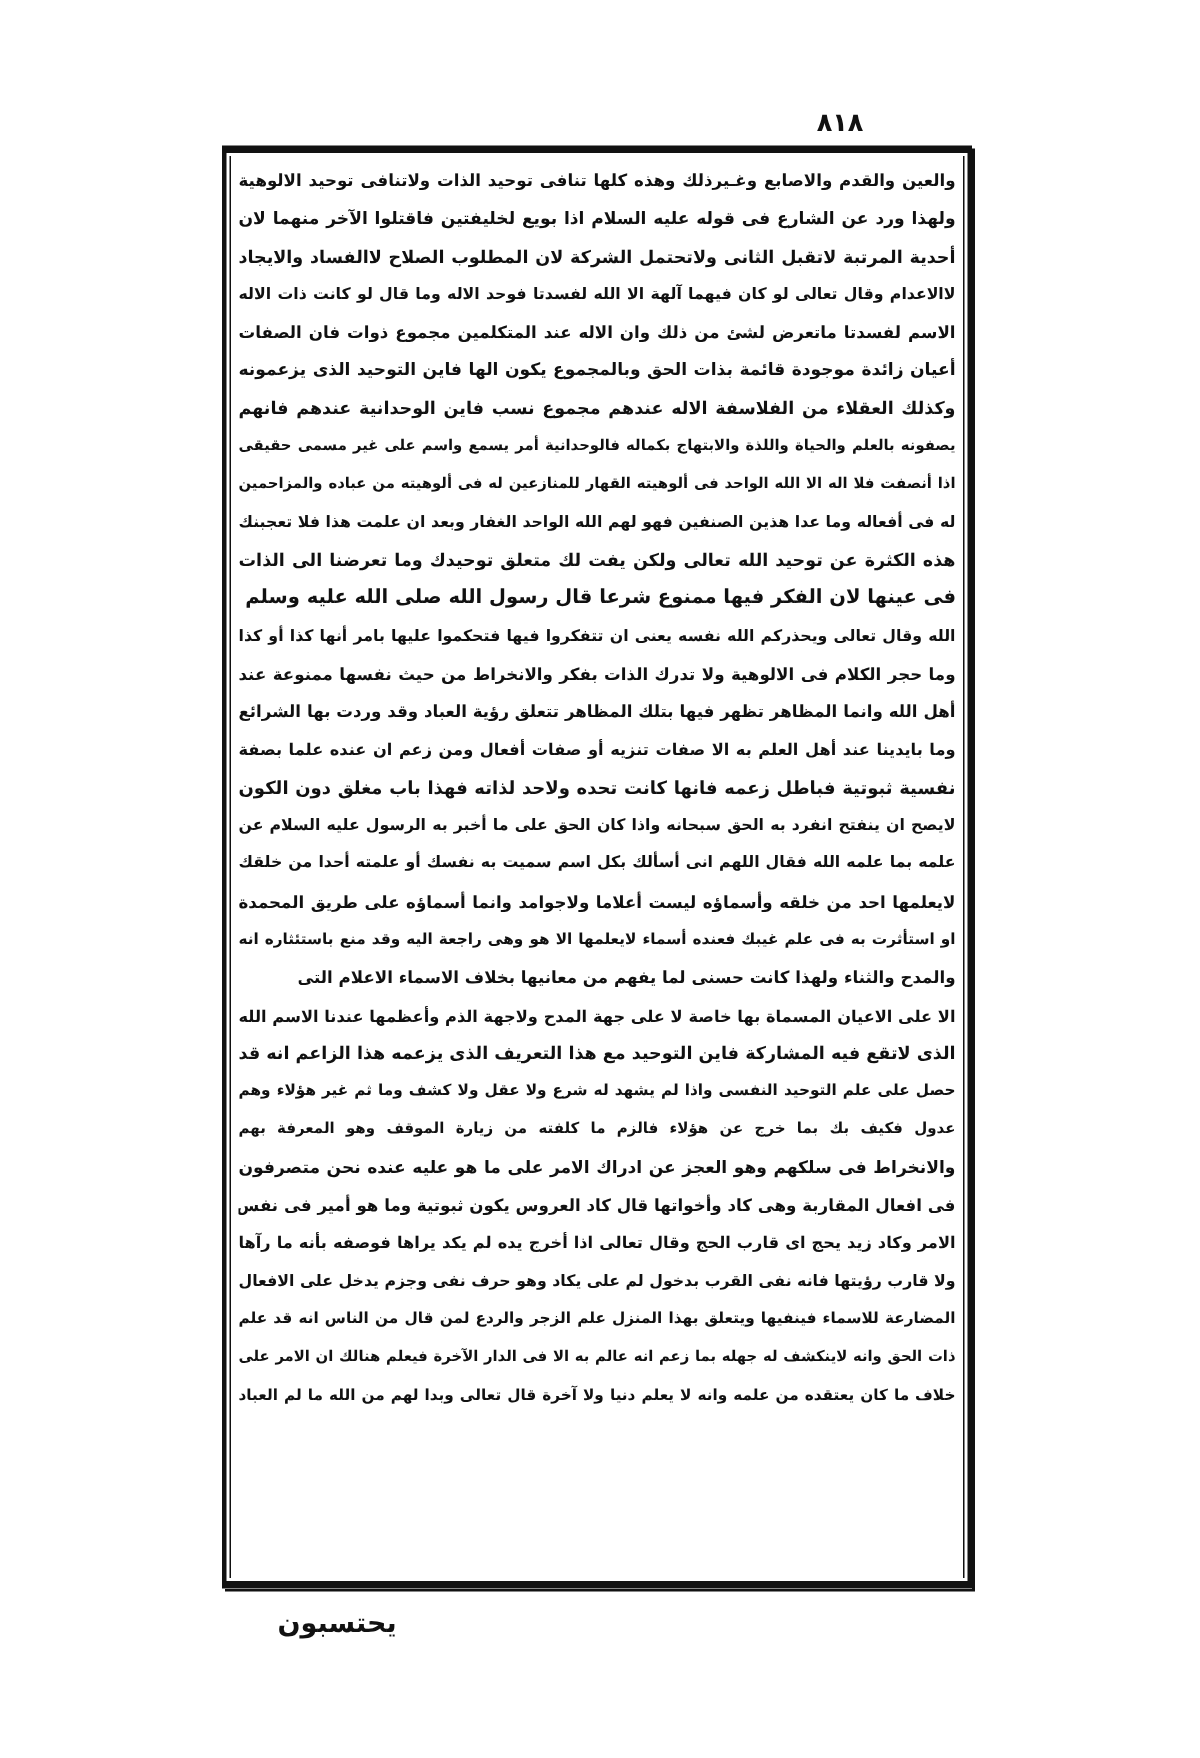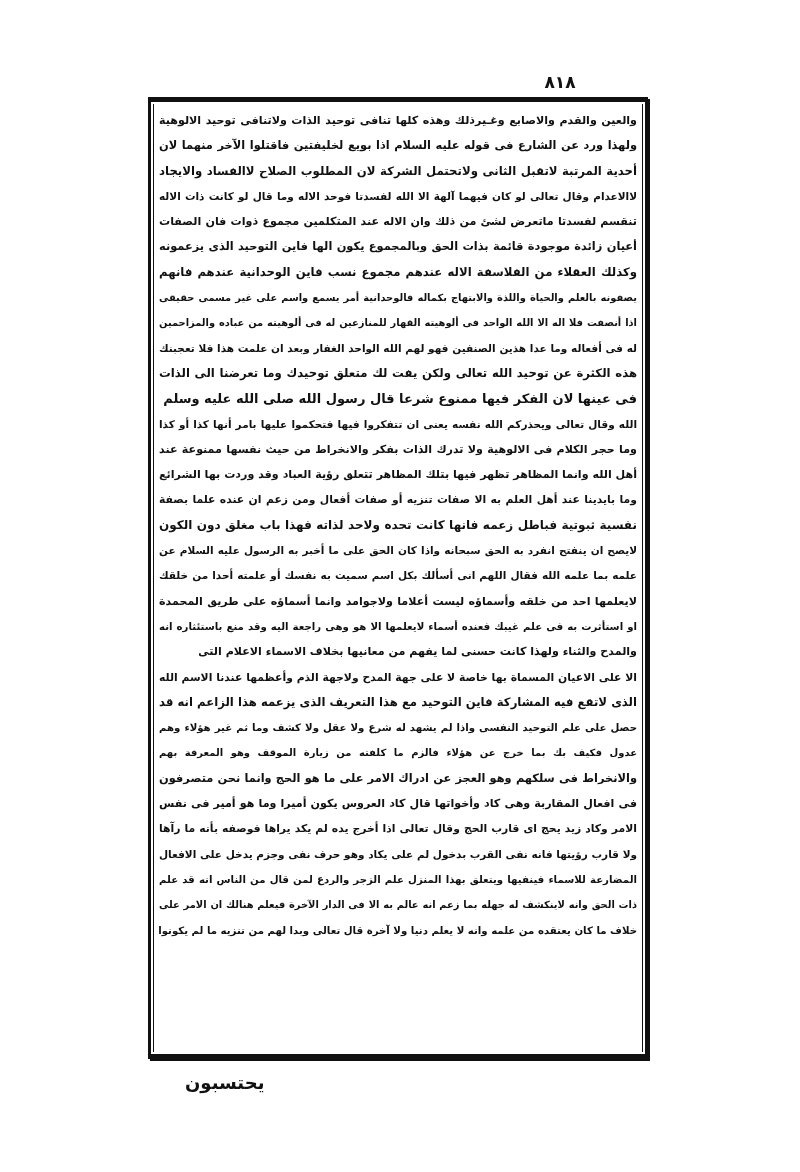--- a/index.html
+++ b/index.html
@@ -23,21 +23,21 @@
 
 <div class="page-number">٨١٨</div>
 
 <div class="frame">
   <div class="frame-inner"></div>
   <div class="text-block" id="text-block">
     <div class="line" style="font-size: 11.1px;">والعين والقدم والاصابع وغـيرذلك وهذه كلها تنافى توحيد الذات ولاتنافى توحيد الالوهية</div>
     <div class="line" style="font-size: 11.4px;">ولهذا ورد عن الشارع فى قوله عليه السلام اذا بويع لخليفتين فاقتلوا الآخر منهما لان</div>
     <div class="line" style="font-size: 11.7px;">أحدية المرتبة لاتقبل الثانى ولاتحتمل الشركة لان المطلوب الصلاح لاالفساد والايجاد</div>
     <div class="line" style="font-size: 10.5px;">لاالاعدام وقال تعالى لو كان فيهما آلهة الا الله لفسدتا فوحد الاله وما قال لو كانت ذات الاله</div>
-    <div class="line" style="font-size: 11.1px;">تنقسم لفسدتا ماتعرض لشئ من ذلك وان الاله عند المتكلمين مجموع ذوات فان الصفات</div>
+    <div class="line" style="font-size: 11.1px;">الاسم لفسدتا ماتعرض لشئ من ذلك وان الاله عند المتكلمين مجموع ذوات فان الصفات</div>
     <div class="line" style="font-size: 11.4px;">أعيان زائدة موجودة قائمة بذات الحق وبالمجموع يكون الها فاين التوحيد الذى يزعمونه</div>
     <div class="line" style="font-size: 11.7px;">وكذلك العقلاء من الفلاسفة الاله عندهم مجموع نسب فاين الوحدانية عندهم فانهم</div>
     <div class="line" style="font-size: 9.9px;">يصفونه بالعلم والحياة واللذة والابتهاج بكماله فالوحدانية أمر يسمع واسم على غير مسمى حقيقى</div>
     <div class="line" style="font-size: 9.9px;">اذا أنصفت فلا اله الا الله الواحد فى ألوهيته القهار للمنازعين له فى ألوهيته من عباده والمزاحمين</div>
     <div class="line" style="font-size: 10.5px;">له فى أفعاله وما عدا هذين الصنفين فهو لهم الله الواحد الغفار وبعد ان علمت هذا فلا تعجبنك</div>
     <div class="line" style="font-size: 11.7px;">هذه الكثرة عن توحيد الله تعالى ولكن يفت لك متعلق توحيدك وما تعرضنا الى الذات</div>
     <div class="line" style="font-size: 13px;">فى عينها لان الفكر فيها ممنوع شرعا قال رسول الله صلى الله عليه وسلم لاتتفكروا فى ذات</div>
     <div class="line" style="font-size: 10.5px;">الله وقال تعالى ويحذركم الله نفسه يعنى ان تتفكروا فيها فتحكموا عليها بامر أنها كذا أو كذا</div>
     <div class="line" style="font-size: 11.1px;">وما حجر الكلام فى الالوهية ولا تدرك الذات بفكر والانخراط من حيث نفسها ممنوعة عند</div>
     <div class="line" style="font-size: 11.1px;">أهل الله وانما المظاهر تظهر فيها بتلك المظاهر تتعلق رؤية العباد وقد وردت بها الشرائع</div>
@@ -45,23 +45,23 @@
     <div class="line" style="font-size: 12px;">نفسية ثبوتية فباطل زعمه فانها كانت تحده ولاحد لذاته فهذا باب مغلق دون الكون</div>
     <div class="line" style="font-size: 10.5px;">لايصح ان ينفتح انفرد به الحق سبحانه واذا كان الحق على ما أخبر به الرسول عليه السلام عن</div>
     <div class="line" style="font-size: 10.5px;">علمه بما علمه الله فقال اللهم انى أسألك بكل اسم سميت به نفسك أو علمته أحدا من خلقك</div>
     <div class="line" style="font-size: 11.1px;">لايعلمها احد من خلقه وأسماؤه ليست أعلاما ولاجوامد وانما أسماؤه على طريق المحمدة</div>
     <div class="line" style="font-size: 10.2px;">او استأثرت به فى علم غيبك فعنده أسماء لايعلمها الا هو وهى راجعة اليه وقد منع باستئثاره انه</div>
     <div class="line" style="font-size: 11.1px; margin-left: 40px;">والمدح والثناء ولهذا كانت حسنى لما يفهم من معانيها بخلاف الاسماء الاعلام التى لاتدل</div>
     <div class="line" style="font-size: 10.8px;">الا على الاعيان المسماة بها خاصة لا على جهة المدح ولاجهة الذم وأعظمها عندنا الاسم الله</div>
     <div class="line" style="font-size: 11.7px;">الذى لاتقع فيه المشاركة فاين التوحيد مع هذا التعريف الذى يزعمه هذا الزاعم انه قد</div>
     <div class="line" style="font-size: 10.2px;">حصل على علم التوحيد النفسى واذا لم يشهد له شرع ولا عقل ولا كشف وما ثم غير هؤلاء وهم</div>
     <div class="line" style="font-size: 10px;">عدول فكيف بك بما خرج عن هؤلاء فالزم ما كلفته من زيارة الموقف وهو المعرفة بهم</div>
-    <div class="line" style="font-size: 11.4px;">والانخراط فى سلكهم وهو العجز عن ادراك الامر على ما هو الحج وانما نحن متصرفون</div>
-    <div class="line" style="font-size: 11.1px;">فى افعال المقاربة وهى كاد وأخواتها قال كاد العروس يكون أميرا وما هو أمير فى نفس</div>
+    <div class="line" style="font-size: 11.4px;">والانخراط فى سلكهم وهو العجز عن ادراك الامر على ما هو عليه عنده نحن متصرفون</div>
+    <div class="line" style="font-size: 11.1px;">فى افعال المقاربة وهى كاد وأخواتها قال كاد العروس يكون ثبوتية وما هو أمير فى نفس</div>
     <div class="line" style="font-size: 10.8px;">الامر وكاد زيد يحج اى قارب الحج وقال تعالى اذا أخرج يده لم يكد يراها فوصفه بأنه ما رآها</div>
     <div class="line" style="font-size: 10.5px;">ولا قارب رؤيتها فانه نفى القرب بدخول لم على يكاد وهو حرف نفى وجزم يدخل على الافعال</div>
     <div class="line" style="font-size: 10.2px;">المضارعة للاسماء فينفيها ويتعلق بهذا المنزل علم الزجر والردع لمن قال من الناس انه قد علم</div>
     <div class="line" style="font-size: 9.9px;">ذات الحق وانه لاينكشف له جهله بما زعم انه عالم به الا فى الدار الآخرة فيعلم هنالك ان الامر على</div>
-    <div class="line" style="font-size: 10.2px;">خلاف ما كان يعتقده من علمه وانه لا يعلم دنيا ولا آخرة قال تعالى وبدا لهم من تنزيه ما لم يكونوا</div>
+    <div class="line" style="font-size: 10.2px;">خلاف ما كان يعتقده من علمه وانه لا يعلم دنيا ولا آخرة قال تعالى وبدا لهم من الله ما لم العباد</div>
   </div>
 </div>
 
 <div class="catchword">يحتسبون</div>
 
 </body></html>

